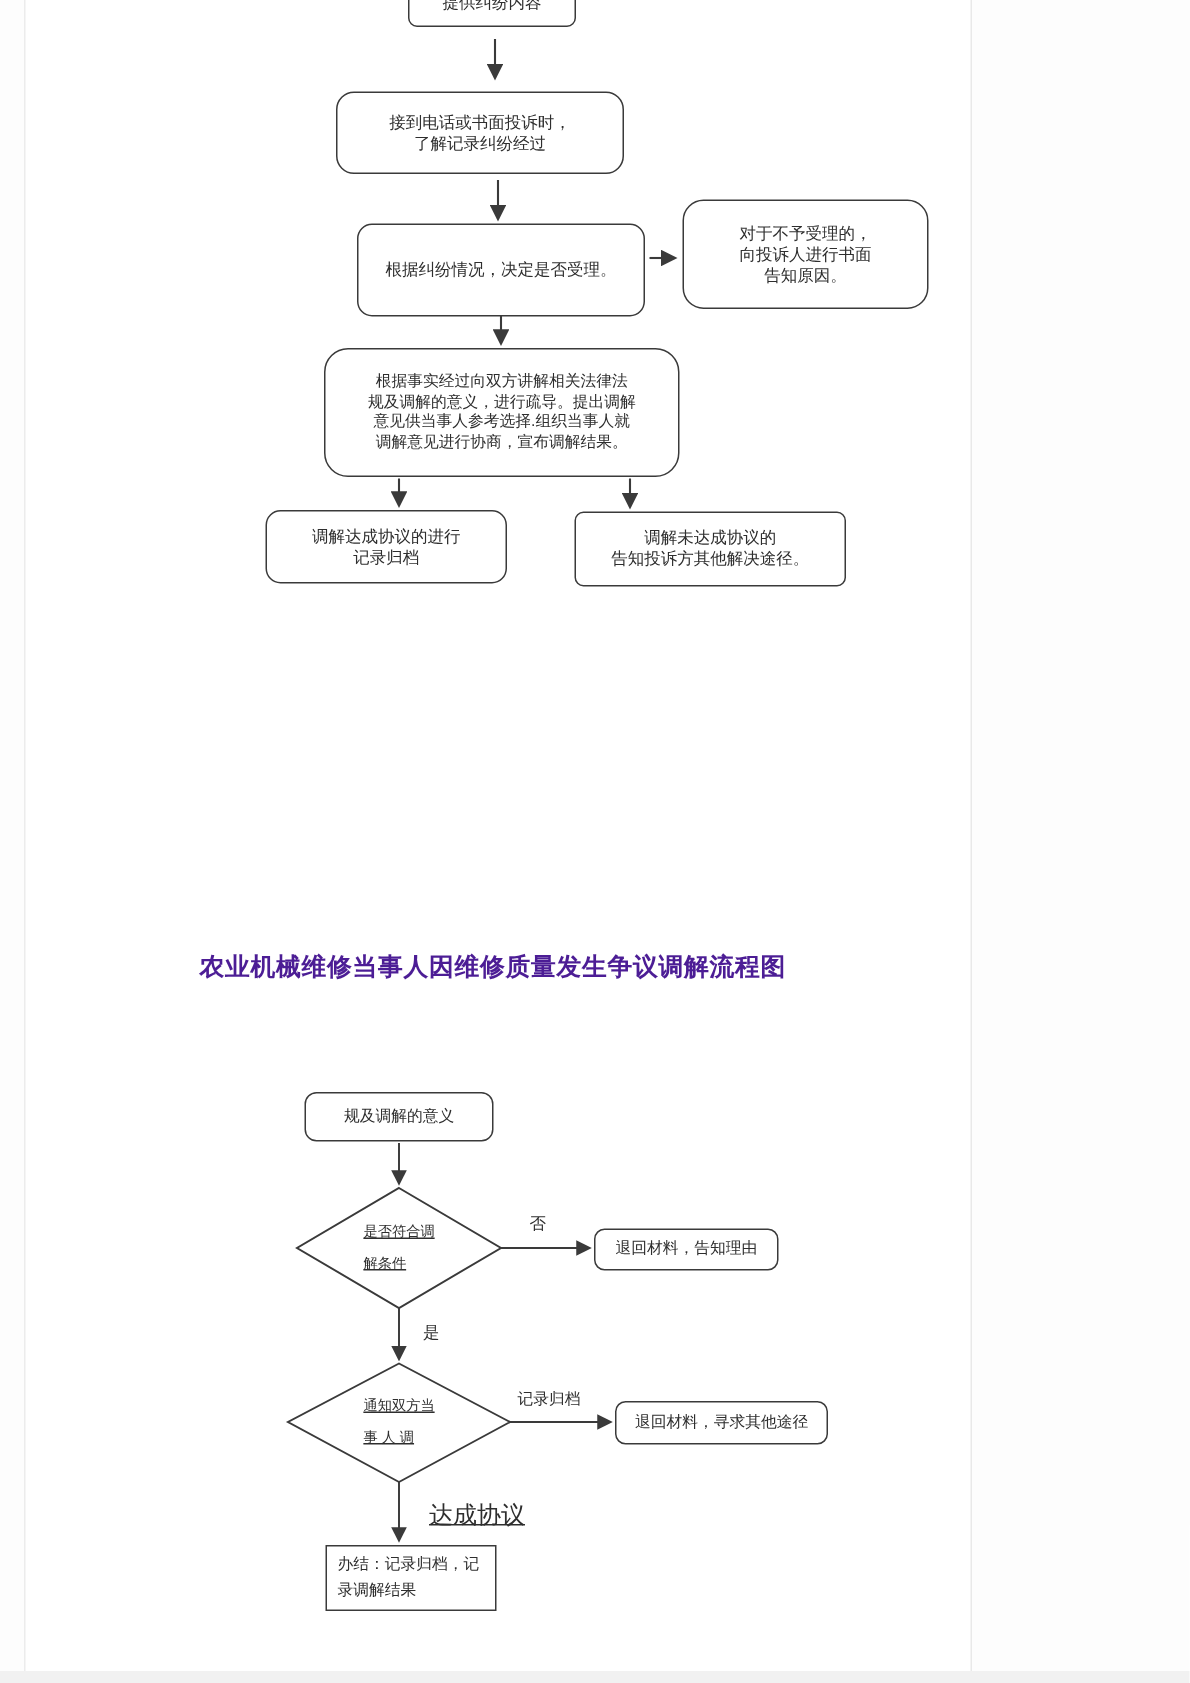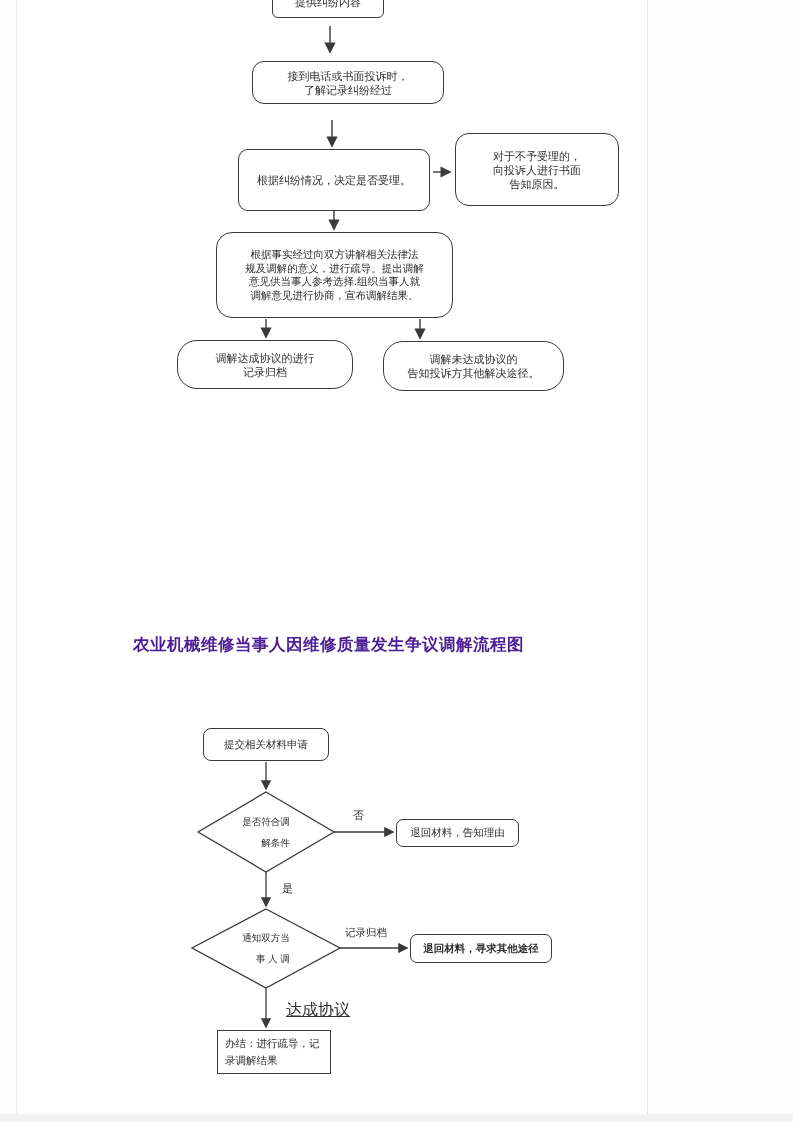--- a/index.html
+++ b/index.html
@@ -20,42 +20,42 @@
   .fbox{
     position:absolute;box-sizing:border-box;background:#fff;
     border:1.5px solid #3a3a3a;
     display:flex;align-items:center;justify-content:center;
     text-align:center;white-space:pre-line;
     font-size:11px;line-height:14px;color:#2e2e2e;
   }
   .fbox.small{font-size:10.5px;line-height:13.5px;border-width:1.3px;}
   .dtext{
     position:absolute;display:flex;align-items:center;justify-content:center;
-    text-align:right;white-space:pre-line;
-    font-size:9.5px;line-height:21px;color:#2e2e2e;
+    text-align:left;white-space:pre-line;
+    font-size:9.5px;line-height:21px;color:#2e2e2e;text-decoration:underline;
   }
   .edge-label{
     position:absolute;font-size:11px;color:#2e2e2e;white-space:nowrap;
   }
   .chart2-title{
     position:absolute;left:133px;top:634px;margin:0;
     font-size:16.5px;font-weight:bold;color:#4c1d95;letter-spacing:0.5px;white-space:nowrap;
   }
   
   #b1{left:272px;top:-14px;width:112px;height:32px;border-radius:6px;}
-  #b2{left:252px;top:61px;width:192px;height:43px;border-radius:12px;}
+  #b2{left:224px;top:61px;width:192px;height:55px;border-radius:12px;}
   #b3{left:238px;top:149px;width:192px;height:62px;border-radius:10px;}
   #b4{left:455px;top:133px;width:164px;height:73px;border-radius:14px;}
   #b5{left:216px;top:232px;width:237px;height:86px;border-radius:16px;font-size:10.5px;line-height:13.5px;}
-  #b6{left:177px;top:340px;width:176px;height:49px;border-radius:20px;text-align:center;}
-  #b7{left:383px;top:341px;width:181px;height:50px;border-radius:20px;}
+  #b6{left:177px;top:340px;width:161px;height:49px;border-radius:10px;text-align:center;}
+  #b7{left:383px;top:341px;width:181px;height:50px;border-radius:6px;}
   
   #bA{left:203px;top:728px;width:126px;height:33px;border-radius:8px;}
   #bB{left:396px;top:819px;width:123px;height:28px;border-radius:7px;}
-  #bC{left:410px;top:934px;width:142px;height:29px;border-radius:7px;font-weight:bold;}
+  #bC{left:410px;top:934px;width:142px;height:29px;border-radius:7px;}
   #bD{left:217px;top:1030px;width:114px;height:44px;border-radius:0;
       justify-content:flex-start;text-align:left;padding:4px 7px;
       font-size:10.5px;line-height:17px;border-width:1.5px;}
   #d1t{left:198px;top:800px;width:136px;height:64px;}
   #d2t{left:192px;top:922px;width:148px;height:52px;}
   #lbl-no{left:353px;top:808px;}
   #lbl-yes{left:282px;top:881px;}
   #lbl-nr{left:345px;top:926px;font-size:10.5px;}
   #lbl-r{left:286px;top:1000px;font-size:16px;text-decoration:underline;}
 </style>
@@ -100,26 +100,26 @@
 规及调解的意义，进行疏导。提出调解
 意见供当事人参考选择.组织当事人就
 调解意见进行协商，宣布调解结果。</div>
 <div id="b6" class="fbox">调解达成协议的进行
 记录归档</div>
 <div id="b7" class="fbox">调解未达成协议的
 告知投诉方其他解决途径。</div>
 
 <h2 class="chart2-title">农业机械维修当事人因维修质量发生争议调解流程图</h2>
 
-<div id="bA" class="fbox small">提交相关材料申请</div>
+<div id="bA" class="fbox small">规及调解的意义</div>
 <div id="d1t" class="dtext">是否符合调
 解条件</div>
 <div id="bB" class="fbox small">退回材料，告知理由</div>
 <div id="d2t" class="dtext">通知双方当
 事 人 调</div>
 <div id="bC" class="fbox small">退回材料，寻求其他途径</div>
-<div id="bD" class="fbox">办结：进行疏导，记
+<div id="bD" class="fbox">办结：记录归档，记
 录调解结果</div>
 
 <span id="lbl-no" class="edge-label">否</span>
 <span id="lbl-yes" class="edge-label">是</span>
 <span id="lbl-nr" class="edge-label">记录归档</span>
 <span id="lbl-r" class="edge-label">达成协议</span>
 
 </body></html>

